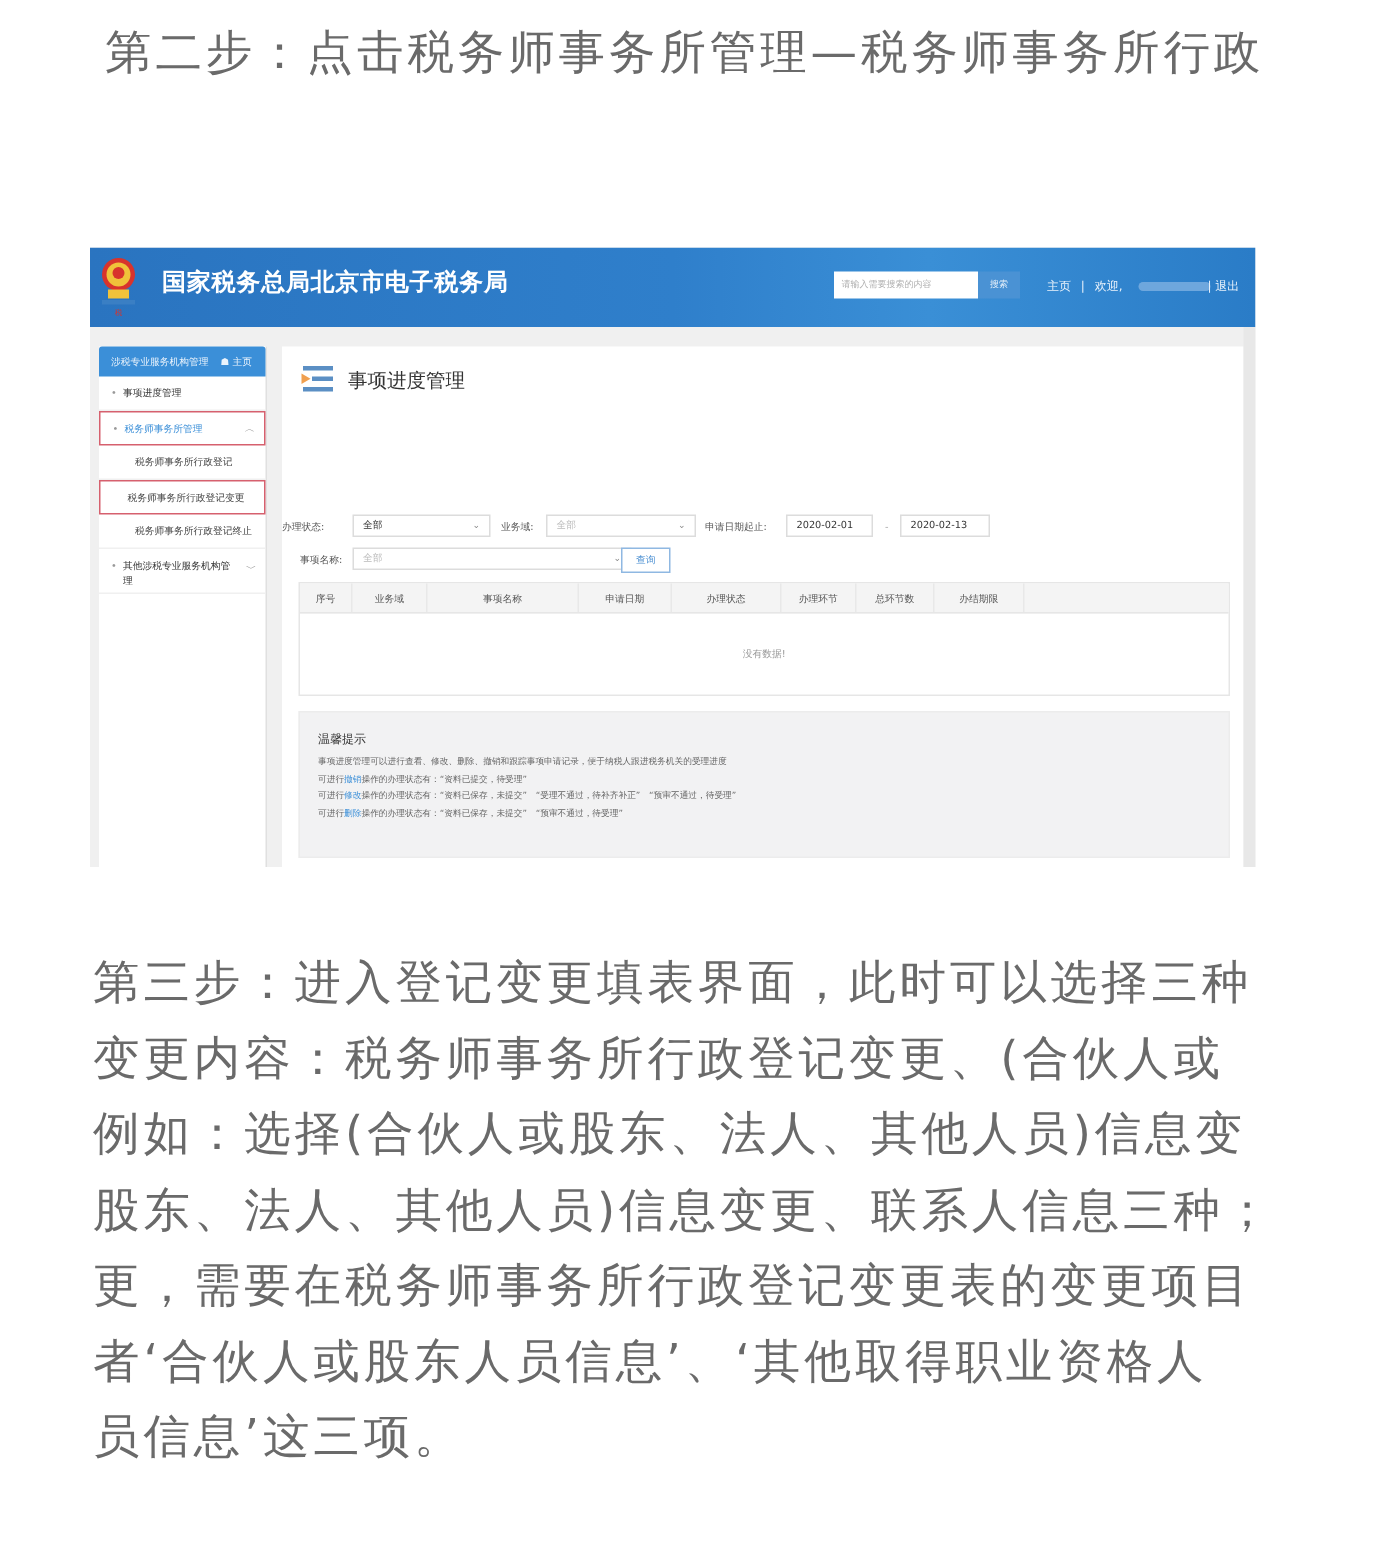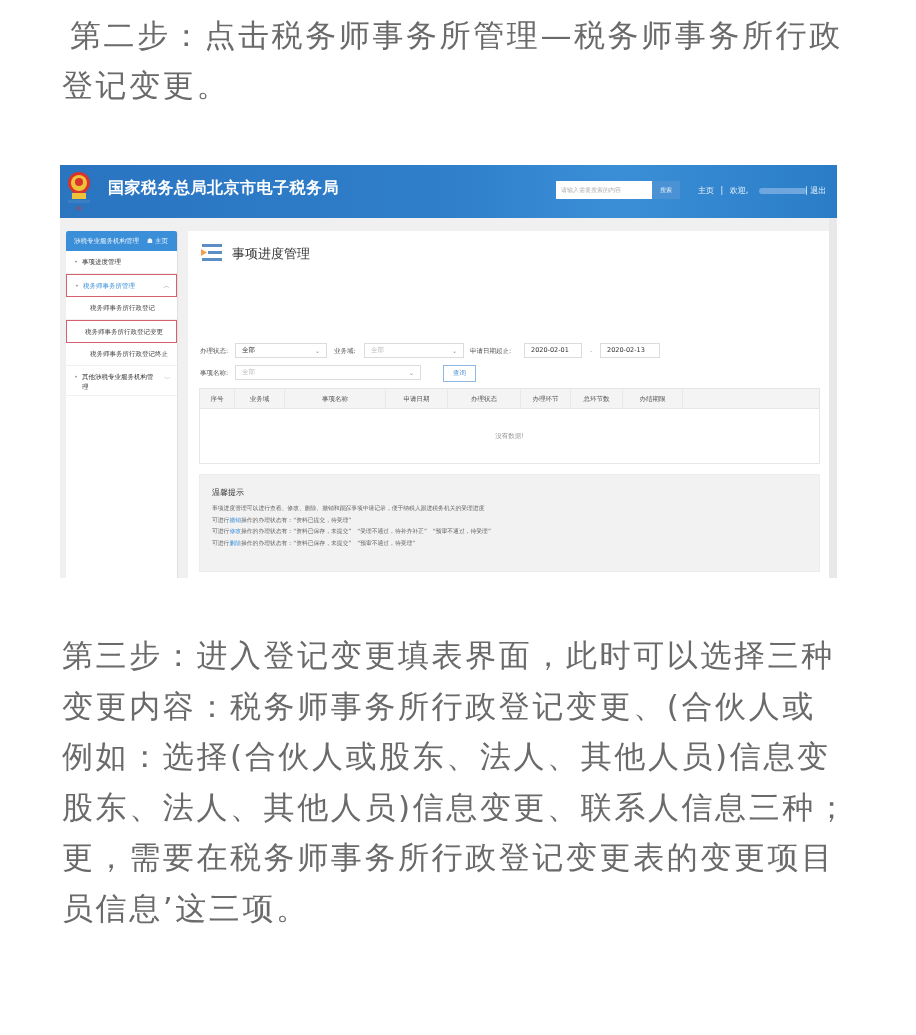--- a/index.html
+++ b/index.html
@@ -73,21 +73,21 @@
 
   .lbl { position: absolute; font-size: 6.5px; color: #555; white-space: nowrap; }
   .sel {
     position: absolute; height: 15px; border: 1px solid #dcdcdc; background: #fff; font-size: 6.5px; color: #333;
     line-height: 13px; padding-left: 6px;
   }
   .sel.ph { color: #bbb; }
   .sel .caret { position: absolute; right: 6px; top: 0; color: #888; font-size: 6px; }
   .datebox { position: absolute; height: 15px; border: 1px solid #dcdcdc; background: #fff; font-size: 6.5px; color: #333; line-height: 13px; padding-left: 6px; }
   .query-btn {
-    position: absolute; left: 255px; top: 134px; width: 33px; height: 17px; border: 1px solid #8fb8e2;
+    position: absolute; left: 226px; top: 134px; width: 33px; height: 17px; border: 1px solid #8fb8e2;
     color: #4a8fd2; font-size: 6.5px; text-align: center; line-height: 15px; background: #fff;
   }
 
   .table {
     position: absolute; left: 11px; top: 157px; width: 621px; height: 76px; border: 1px solid #e6e6e6;
   }
   .thead { display: flex; height: 20px; background: #f4f4f4; border-bottom: 1px solid #e6e6e6; }
   .th { font-size: 6.5px; color: #555; text-align: center; line-height: 20px; border-right: 1px solid #e8e8e8; }
   .empty { text-align: center; font-size: 6.5px; color: #999; line-height: 54px; }
 
@@ -99,21 +99,20 @@
   .tips-line { font-size: 5.8px; color: #666; line-height: 11.5px; white-space: nowrap; }
   .tips-line .hl { color: #3b8fd8; }
 
   .scrollstrip { position: absolute; left: 769px; top: 53px; width: 8px; height: 360px; background: #e8e8e8; }
 </style>
 </head>
 <body>
 
 <div id="para1" class="article-text">
   <div class="indent">第二步：点击税务师事务所管理—税务师事务所行政</div>
-  <div>登记变更。</div>
 </div>
 
 <div class="shot">
   <div class="banner">
     <svg class="emblem" viewBox="0 0 26 44">
       <circle cx="13" cy="14" r="11" fill="#d8332c"></circle>
       <circle cx="13" cy="14" r="8" fill="#f0c23a"></circle>
       <circle cx="13" cy="13" r="4" fill="#d8332c"></circle>
       <rect x="6" y="24" width="14" height="6" fill="#f0c23a"></rect>
       <rect x="2" y="31" width="22" height="3" fill="#3a7fc4"></rect>
@@ -157,21 +156,21 @@
 
   <div class="main">
     <svg class="page-icon" viewBox="0 0 24 20">
       <rect x="2" y="1" width="20" height="3" fill="#5b8fc4"></rect>
       <rect x="8" y="8" width="14" height="3" fill="#5b8fc4"></rect>
       <rect x="2" y="15" width="20" height="3" fill="#5b8fc4"></rect>
       <polygon points="1,6 7,9.5 1,13" fill="#f0a050"></polygon>
     </svg>
     <div class="page-title">事项进度管理</div>
 
-    <div class="lbl" style="left:12px; top:116px;">办理状态:</div>
+    <div class="lbl" style="left:0; top:116px;">办理状态:</div>
     <div class="sel" style="left:47px; top:112px; width:92px;">
       <span>全部</span>
       <span class="caret">⌄</span>
     </div>
     <div class="lbl" style="left:146px; top:116px;">业务域:</div>
     <div class="sel ph" style="left:176px; top:112px; width:100px;">
       <span>全部</span>
       <span class="caret">⌄</span>
     </div>
     <div class="lbl" style="left:282px; top:116px;">申请日期起止:</div>
@@ -217,14 +216,15 @@
   </div>
   <div class="scrollstrip"></div>
 </div>
 
 <div id="para2" class="article-text">
   <div>第三步：进入登记变更填表界面，此时可以选择三种</div>
   <div>变更内容：税务师事务所行政登记变更、(合伙人或</div>
   <div>例如：选择(合伙人或股东、法人、其他人员)信息变</div>
   <div>股东、法人、其他人员)信息变更、联系人信息三种；</div>
   <div>更，需要在税务师事务所行政登记变更表的变更项目</div>
+  <div>者‘合伙人或股东人员信息’、‘其他取得职业资格人</div>
   <div>员信息’这三项。</div>
 </div>
 
 </body></html>

